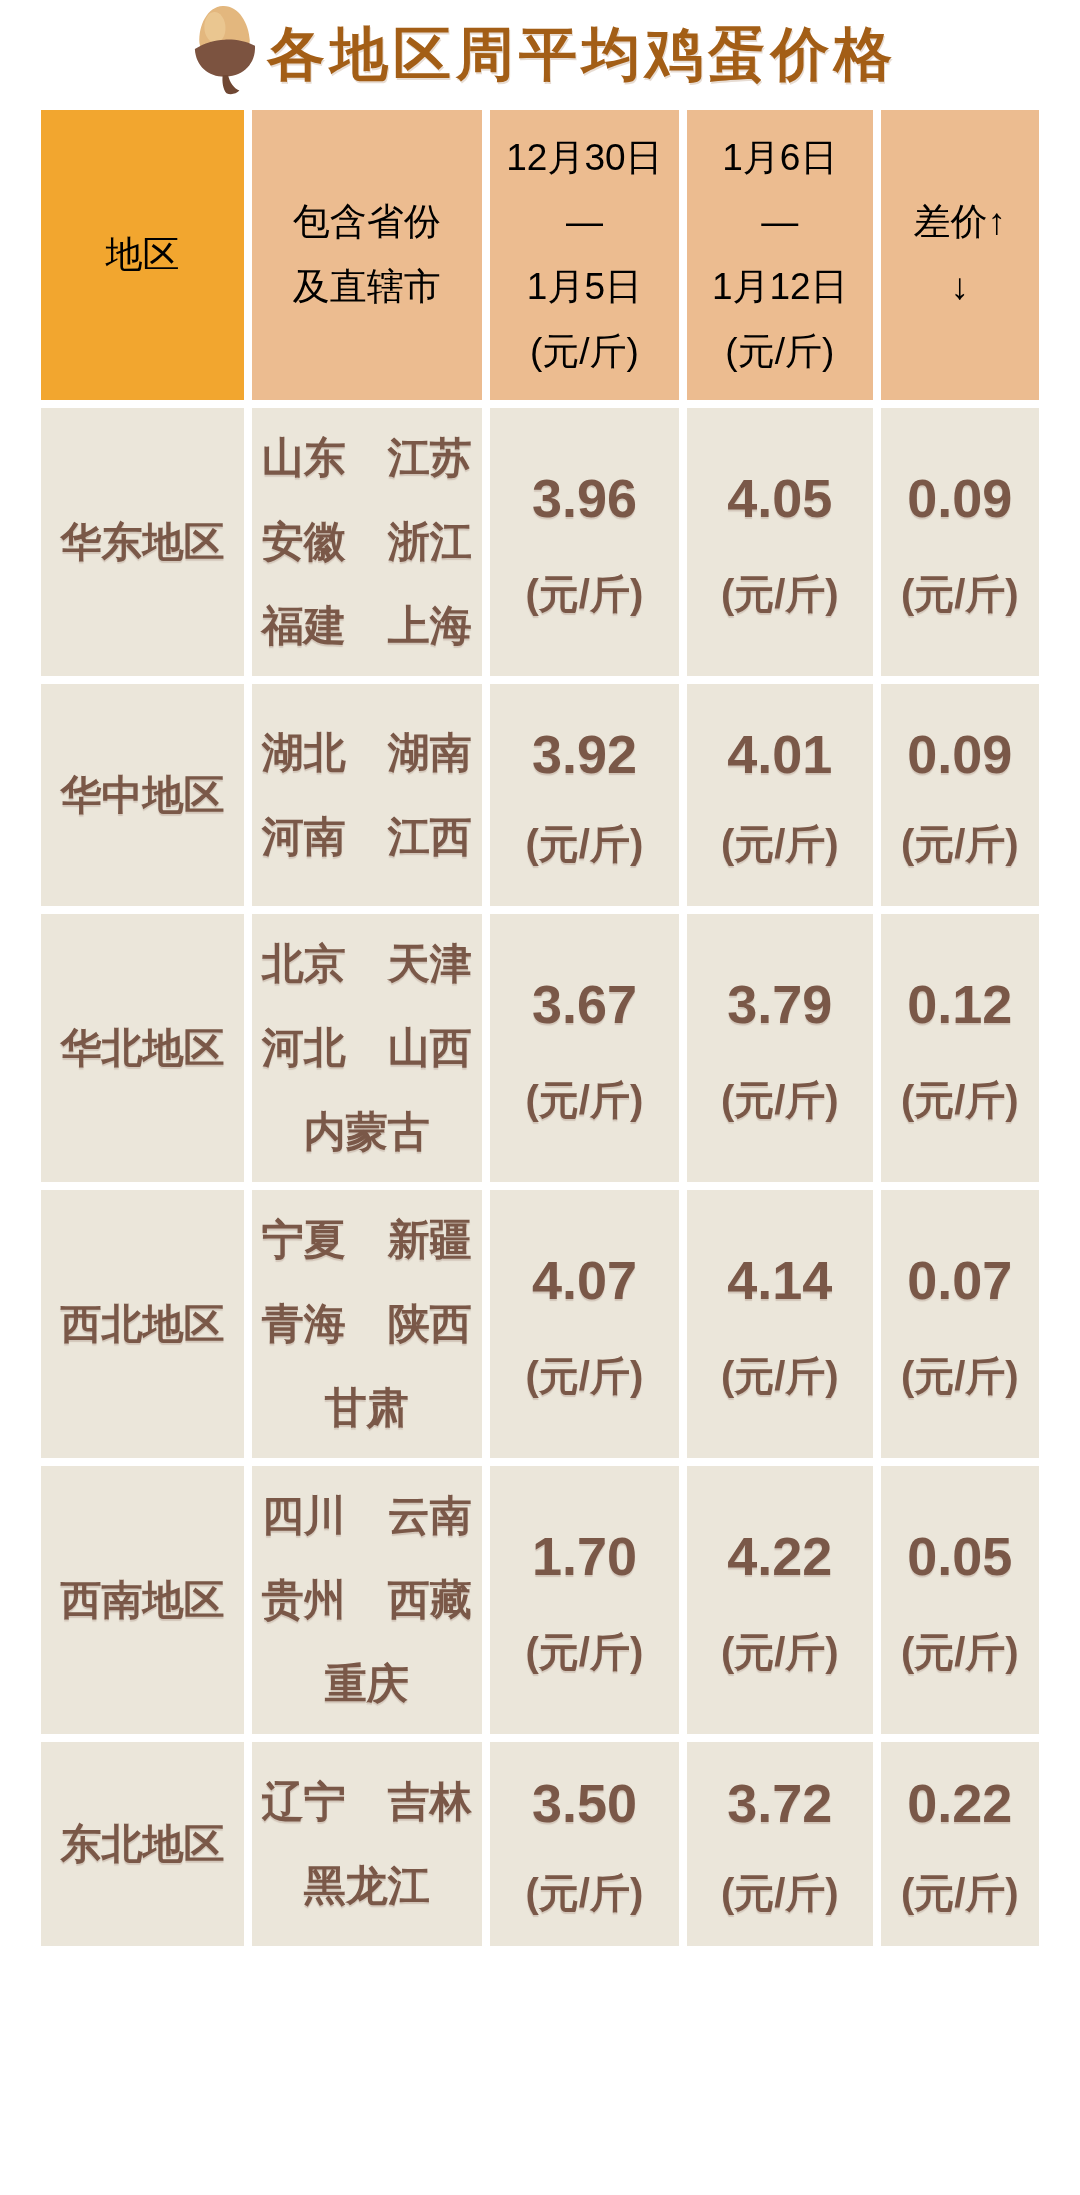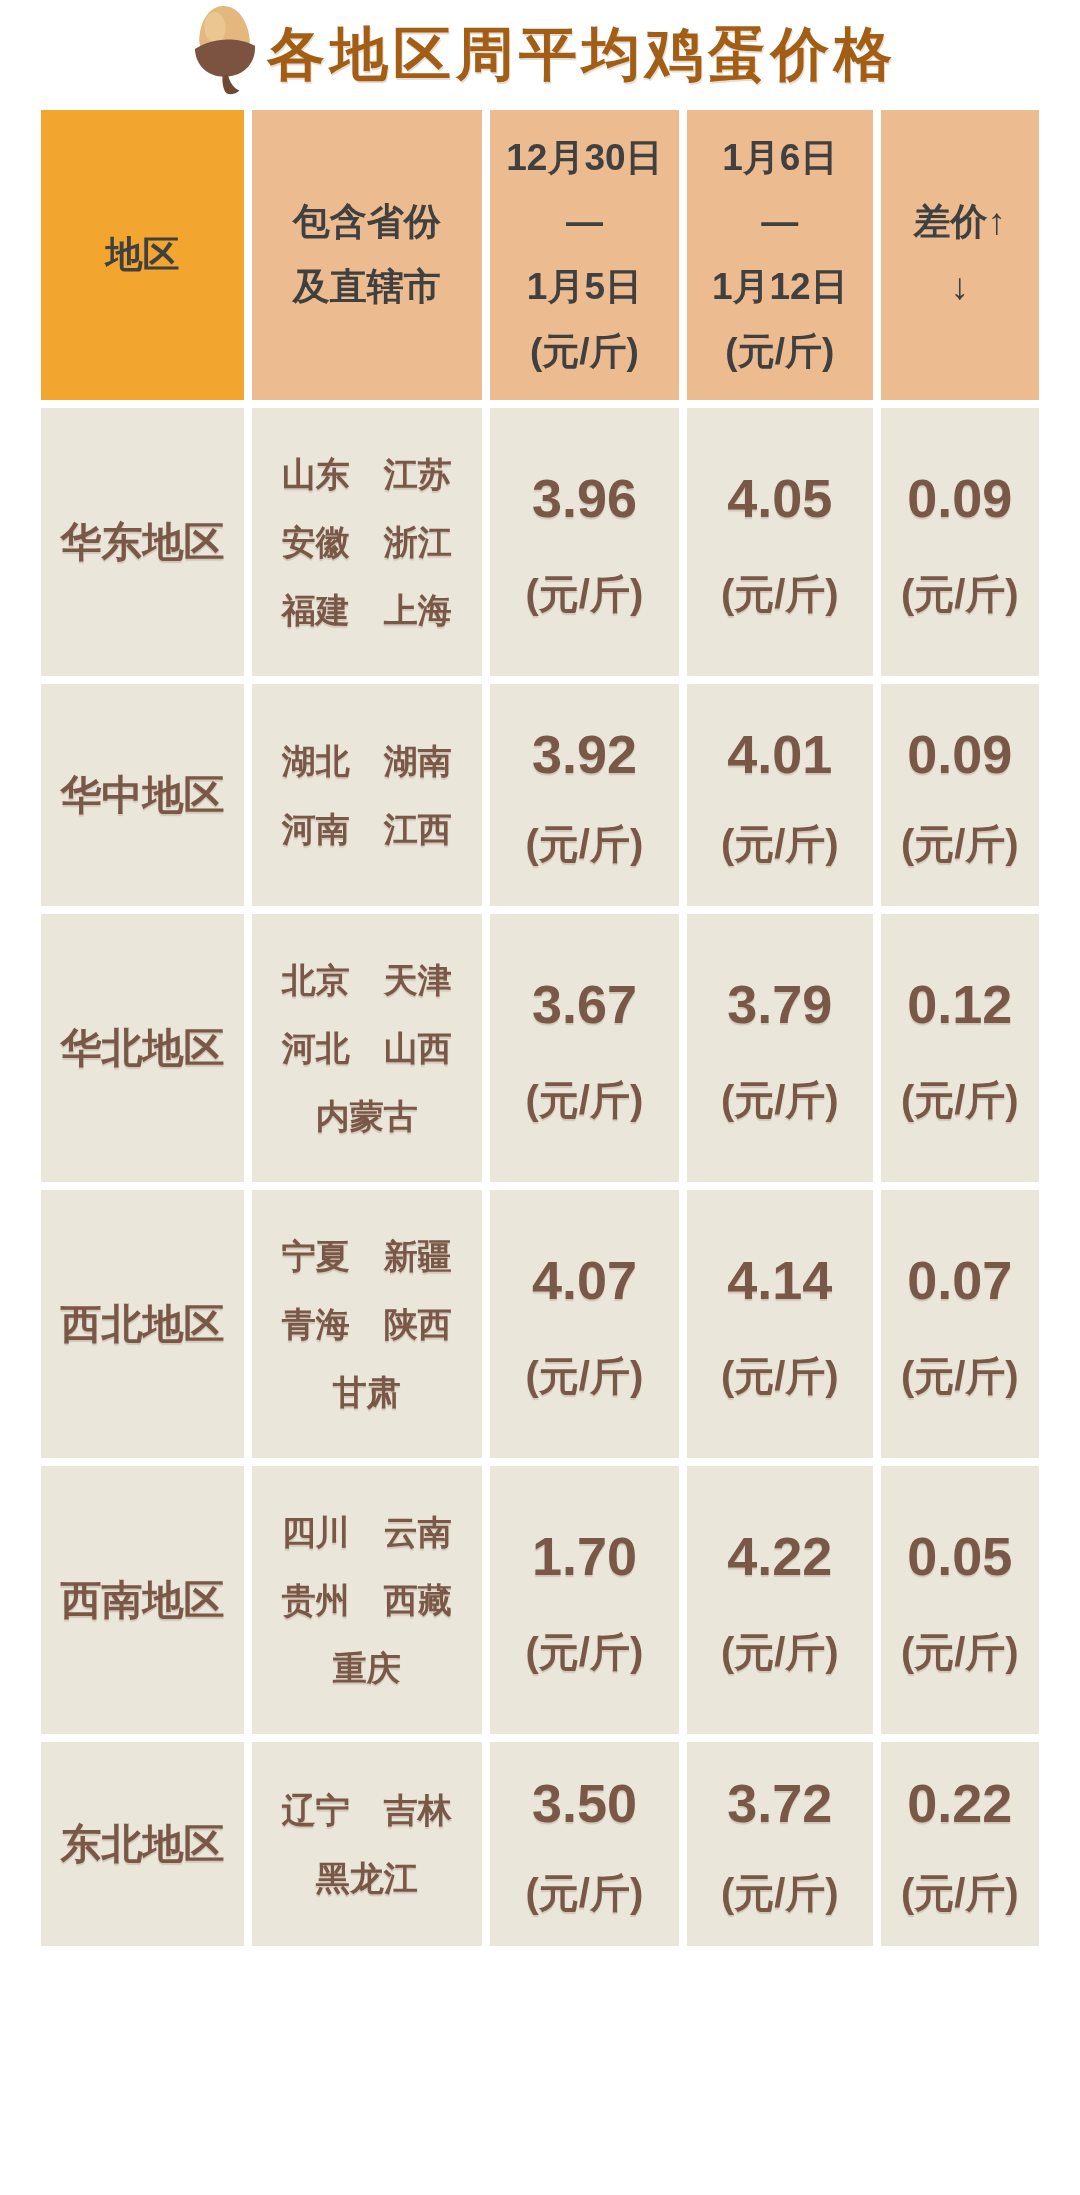--- a/index.html
+++ b/index.html
@@ -47,40 +47,40 @@
     table-layout: fixed;
   }
   td {
     text-align: center;
     vertical-align: middle;
     padding: 0;
   }
   
   tr.header-row td { height: 290px; }
   .hdr {
-    color: #404040;
-    font-weight: 700;
+    color: #000000;
+    font-weight: 400;
     font-size: 37px;
     line-height: 1.75;
   }
   .hdr-region { background: #f2a62f; }
   .hdr-tan    { background: #ecbc90; }
   
   .cell {
     background: #ebe6da;
     color: #7a5848;
     font-weight: 700;
     text-shadow: 0 2px 1px rgba(122, 88, 72, 0.22);
   }
   .row-tall  td { height: 268px; }
   .row-short td { height: 222px; }
   .row-last  td { height: 204px; }
   .region-cell { font-size: 41px; }
   .prov-cell .prov-line {
-    font-size: 34px;
+    font-size: 42px;
     line-height: 2.0;
     white-space: pre;
   }
   .price-cell .num {
     font-size: 54px;
     line-height: 1.2;
   }
   .price-cell .unit {
     font-size: 40px;
     line-height: 1.2;

